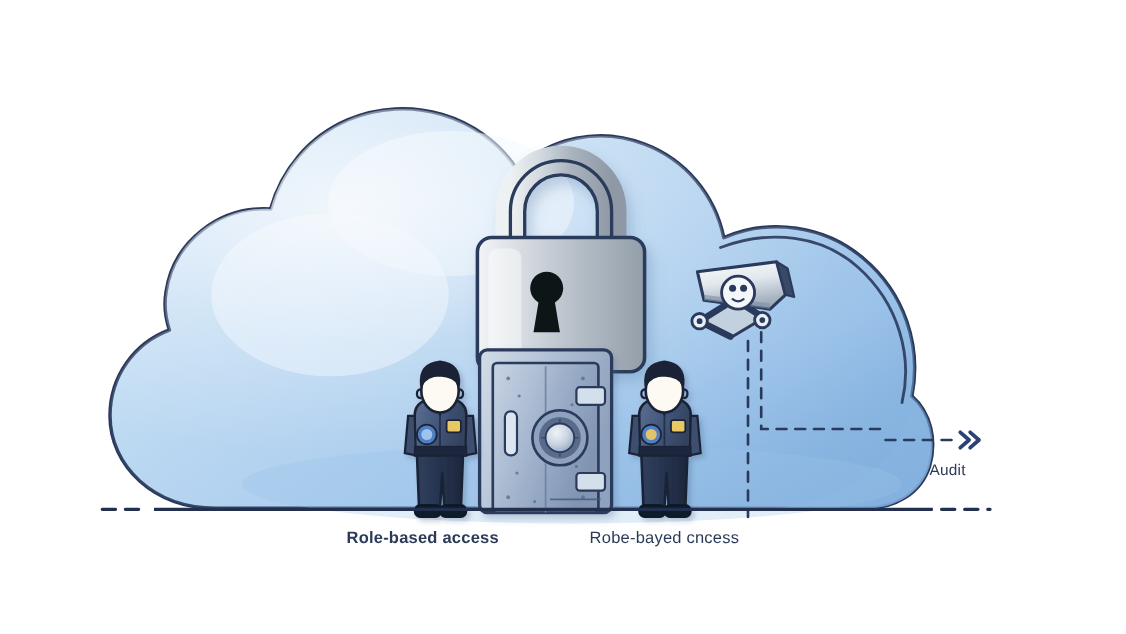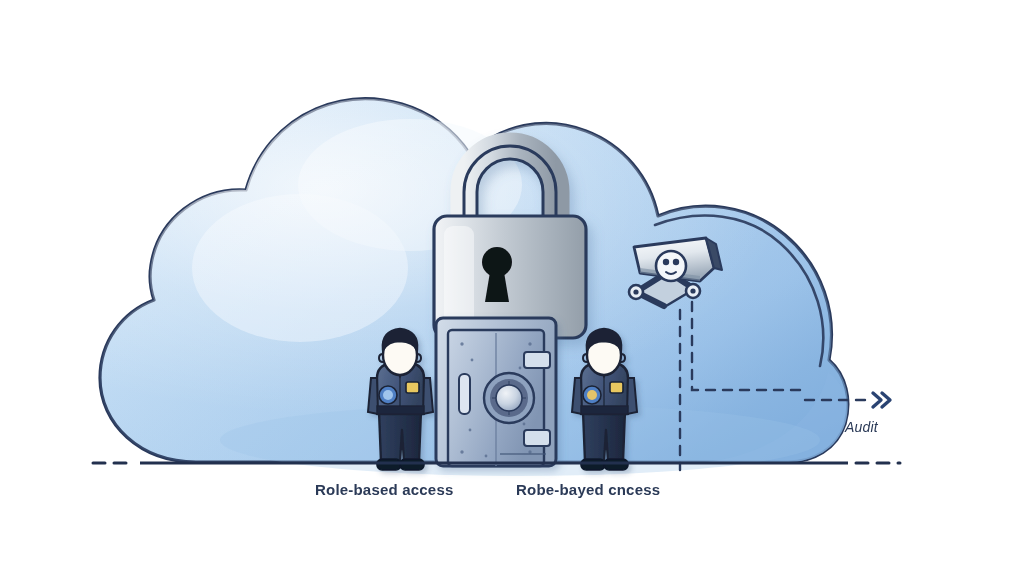--- a/index.html
+++ b/index.html
@@ -35,29 +35,27 @@
     color: #2b3a57;
     letter-spacing: 0.2px;
     white-space: nowrap;
   }
   #label-guard-left {
     left: 315px;
     top: 481px;
     font-weight: bold;
   }
   #label-guard-right {
-    left: 516px;
+    left: 536px;
     top: 481px;
-    font-weight: bold;
   }
   #label-audit {
     left: 845px;
     top: 419px;
     font-size: 14px;
-    font-style: italic;
   }
 </style>
 </head>
 <body>
 
 <div id="scene">
 
   <svg id="scene-svg" viewBox="0 0 1024 576" xmlns="http://www.w3.org/2000/svg">
     <defs>
 

